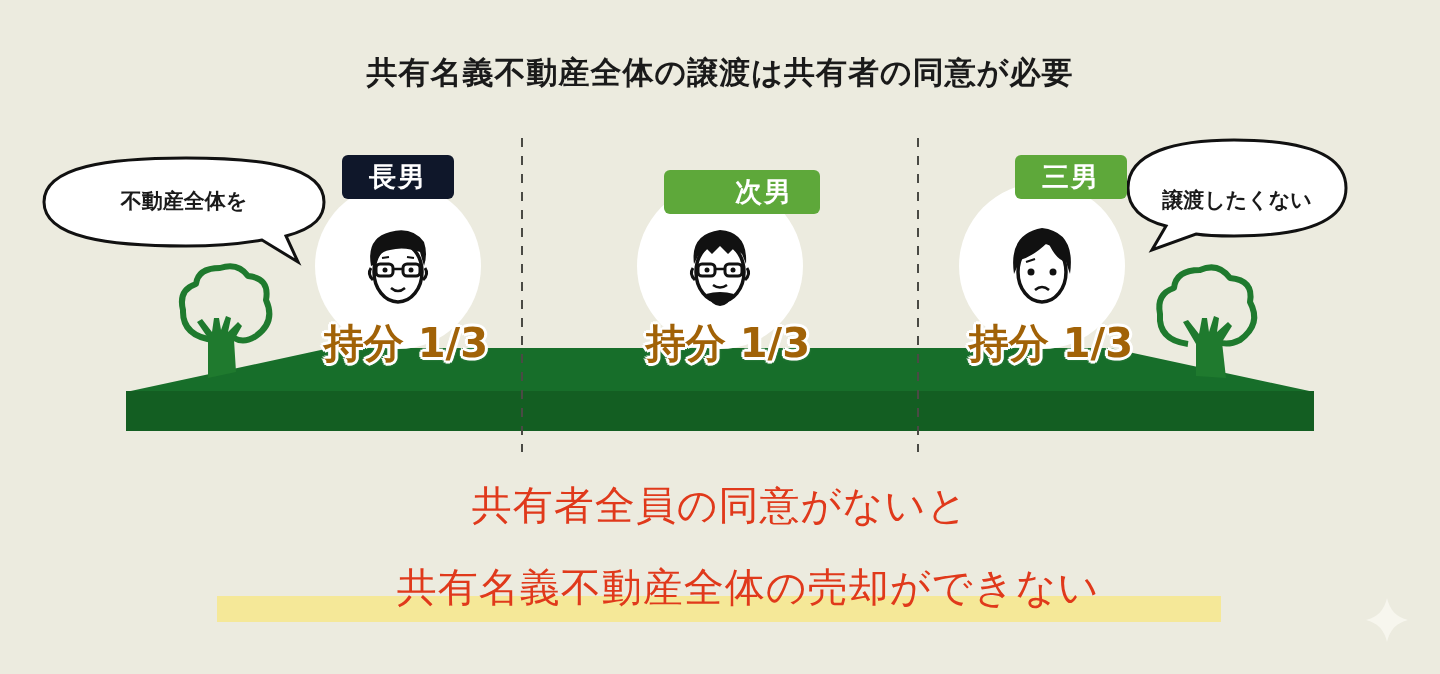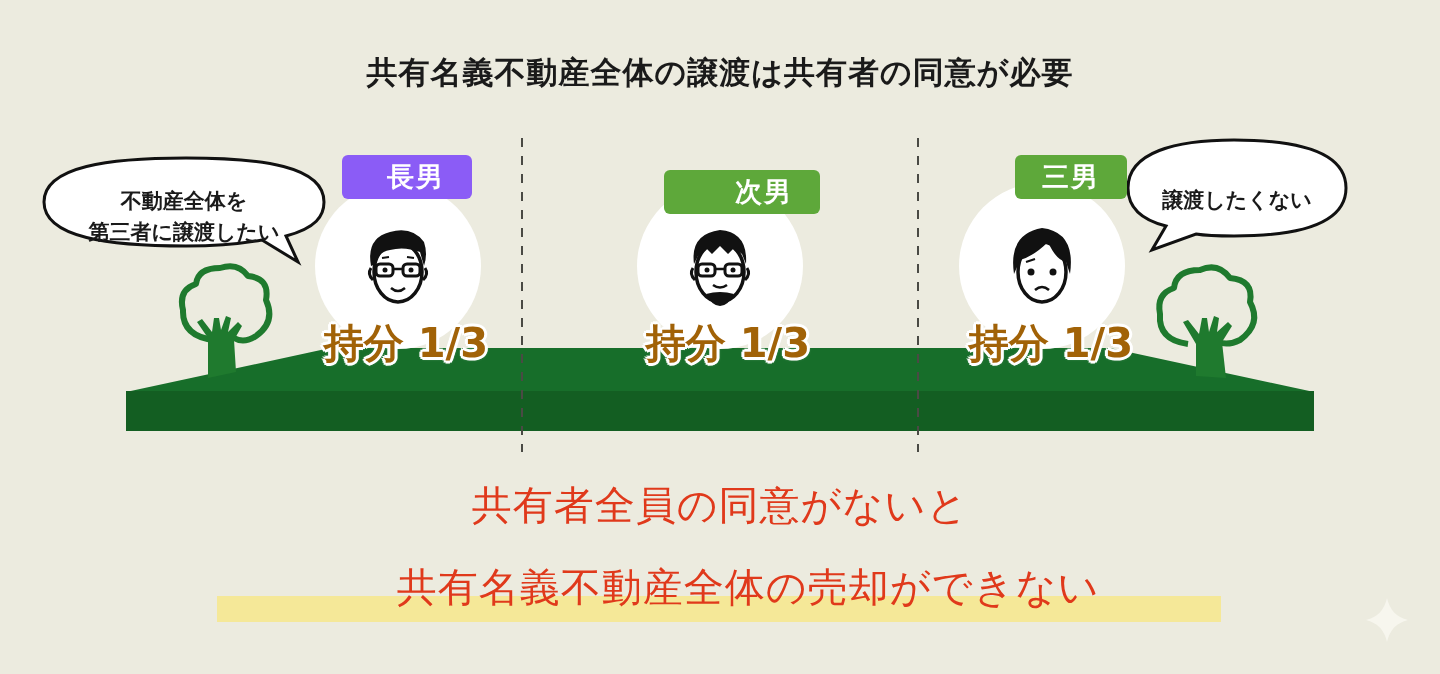--- a/index.html
+++ b/index.html
@@ -101,27 +101,26 @@
 
   <path d="M186 158 C110 158 44 166 44 202 C44 238 110 246 186 246 C214 246 240 244 262 240 L298 262 L286 236 C316 228 324 216 324 202 C324 166 262 158 186 158 Z" fill="#fff" stroke="#111" stroke-width="3"></path>
 
   <path d="M1234 140 C1176 140 1128 152 1128 188 C1128 208 1142 220 1166 226 L1152 250 L1196 234 C1208 236 1220 236 1234 236 C1300 236 1346 224 1346 188 C1346 152 1300 140 1234 140 Z" fill="#fff" stroke="#111" stroke-width="3"></path>
 
   <path d="M1387 598 Q1391 616 1408 620 Q1391 624 1387 642 Q1383 624 1366 620 Q1383 616 1387 598 Z" fill="#f7f6ee"></path>
 </svg>
 
 <div class="abs bubble-text" style="left:52px; top:170px; width:264px;margin-top:16px;">
   <div>不動産全体を</div>
-  <div>第三者に譲渡したい</div>
 </div>
 <div class="abs bubble-text" style="left:1134px; top:173px; width:206px;margin-top:12px;">
   <div>譲渡したくない</div>
 </div>
 
-<div class="abs role-badge" style="left:342px; top:155px; background:#8b5cf6;padding-left:18px;">長男</div>
+<div class="abs role-badge" style="left:342px; top:155px; background:#0f172a;">長男</div>
 <div class="abs role-badge" style="left:664px; top:170px; background:#5ea83a;padding-left:44px;">次男</div>
 <div class="abs role-badge" style="left:987px; top:155px; background:#5ea83a;margin-left:28px;">三男</div>
 
 <div class="abs share" style="left:308px; top:316px;">持分 1/3</div>
 <div class="abs share" style="left:630px; top:316px;">持分 1/3</div>
 <div class="abs share" style="left:953px; top:316px;">持分 1/3</div>
 
 <div class="abs highlight"></div>
 <div class="abs conclusion" style="top:478px;">共有者全員の同意がないと</div>
 <div class="abs conclusion" style="top:560px;padding-left:28px;">共有名義不動産全体の売却ができない</div>

